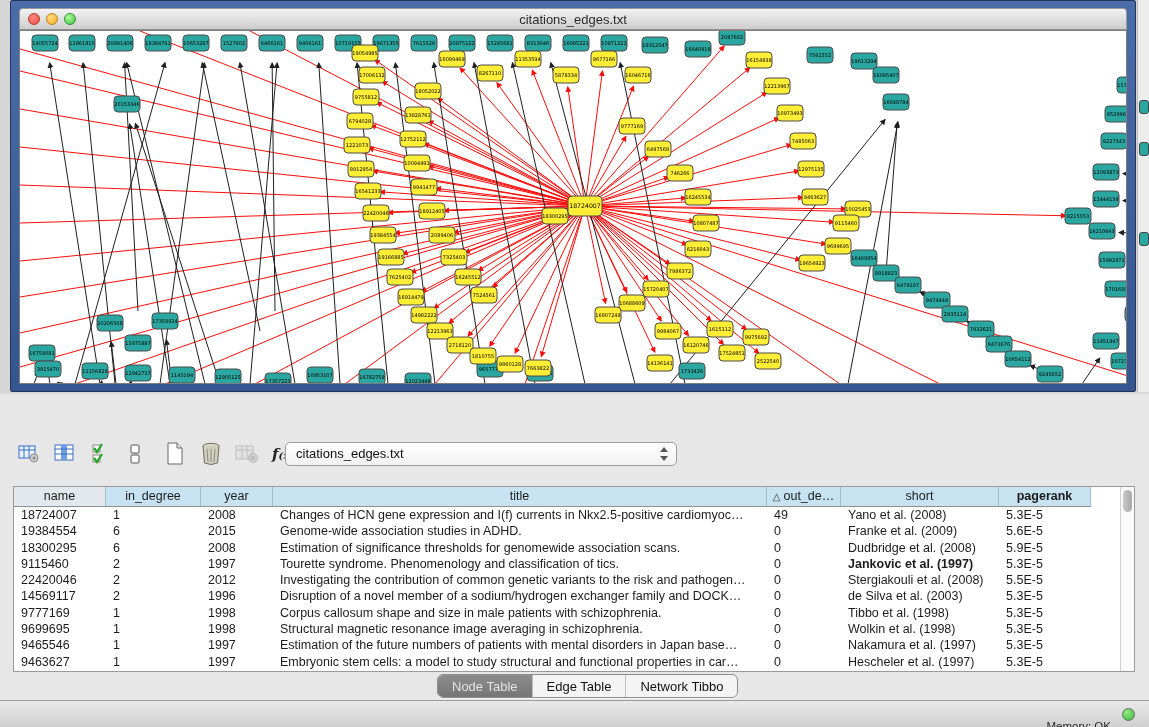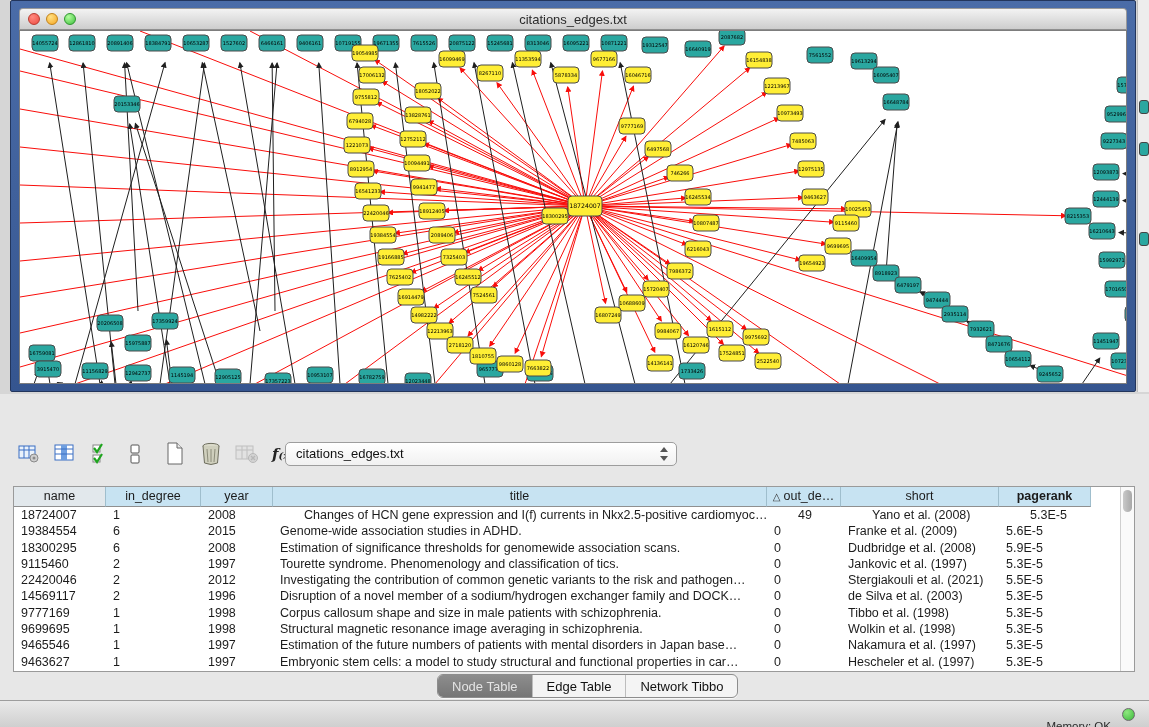--- a/index.html
+++ b/index.html
@@ -858,21 +858,21 @@
         <div class="th" style="width: 494px;">title</div>
         <div class="th" style="width: 74px;"><span class="sort">△</span>out_de…</div>
         <div class="th" style="width: 158px;">short</div>
         <div class="th" style="width: 92px; font-weight: bold;">pagerank</div>
       </div>
     <div id="tbody">
         <div class="tr">
           <div class="td" style="width: 92px;">18724007</div>
           <div class="td" style="width: 95px;">1</div>
           <div class="td" style="width: 72px;">2008</div>
-          <div class="td" style="width: 494px; margin-left: 24px;">Changes of HCN gene expression and I(f) currents in Nkx2.5-positive cardiomyoc…</div>
+          <div class="td" style="width: 494px;">Changes of HCN gene expression and I(f) currents in Nkx2.5-positive cardiomyoc…</div>
           <div class="td" style="width: 74px;">49</div>
           <div class="td" style="width: 158px;">Yano et al. (2008)</div>
           <div class="td" style="width: 92px;">5.3E-5</div>
         </div>
         <div class="tr">
           <div class="td" style="width: 92px;">19384554</div>
           <div class="td" style="width: 95px;">6</div>
           <div class="td" style="width: 72px;">2015</div>
           <div class="td" style="width: 494px;">Genome-wide association studies in ADHD.</div>
           <div class="td" style="width: 74px;">0</div>
@@ -887,30 +887,30 @@
           <div class="td" style="width: 74px;">0</div>
           <div class="td" style="width: 158px;">Dudbridge et al. (2008)</div>
           <div class="td" style="width: 92px;">5.9E-5</div>
         </div>
         <div class="tr">
           <div class="td" style="width: 92px;">9115460</div>
           <div class="td" style="width: 95px;">2</div>
           <div class="td" style="width: 72px;">1997</div>
           <div class="td" style="width: 494px;">Tourette syndrome. Phenomenology and classification of tics.</div>
           <div class="td" style="width: 74px;">0</div>
-          <div class="td" style="width: 158px;">Jankovic et al. (1997)</div>
+          <div class="td" style="width: 158px; font-weight: bold;">Jankovic et al. (1997)</div>
           <div class="td" style="width: 92px;">5.3E-5</div>
         </div>
         <div class="tr">
           <div class="td" style="width: 92px;">22420046</div>
           <div class="td" style="width: 95px;">2</div>
           <div class="td" style="width: 72px;">2012</div>
           <div class="td" style="width: 494px;">Investigating the contribution of common genetic variants to the risk and pathogen…</div>
           <div class="td" style="width: 74px;">0</div>
-          <div class="td" style="width: 158px;">Stergiakouli et al. (2021)</div>
+          <div class="td" style="width: 158px;">Stergiakouli et al. (2008)</div>
           <div class="td" style="width: 92px;">5.5E-5</div>
         </div>
         <div class="tr">
           <div class="td" style="width: 92px;">14569117</div>
           <div class="td" style="width: 95px;">2</div>
           <div class="td" style="width: 72px;">1996</div>
           <div class="td" style="width: 494px;">Disruption of a novel member of a sodium/hydrogen exchanger family and DOCK…</div>
           <div class="td" style="width: 74px;">0</div>
           <div class="td" style="width: 158px;">de Silva et al. (2003)</div>
           <div class="td" style="width: 92px;">5.3E-5</div>

